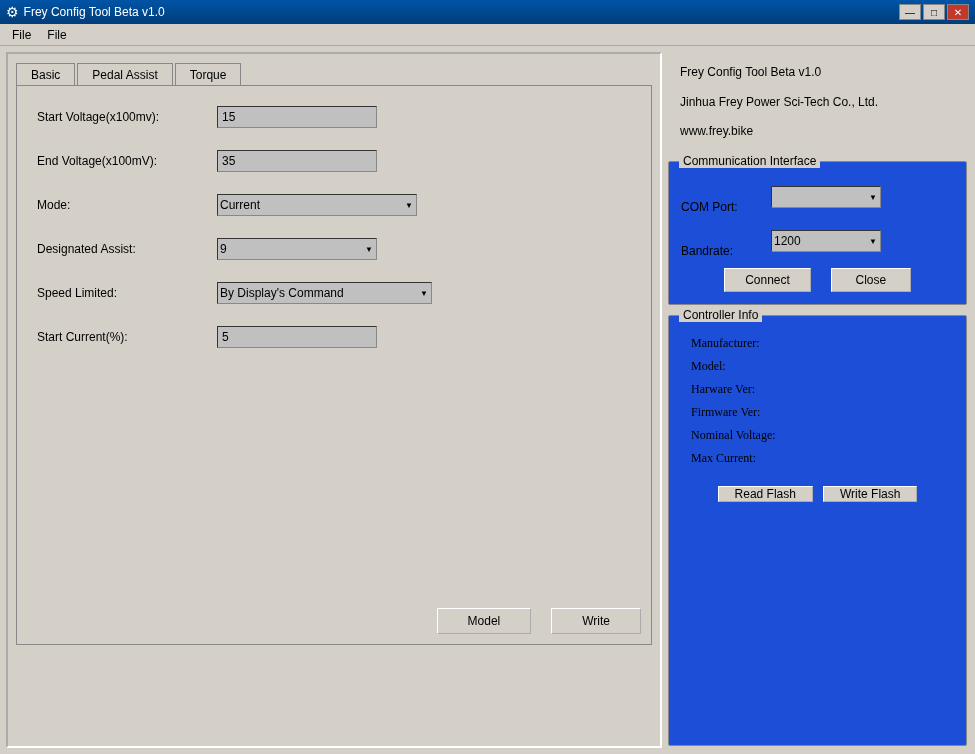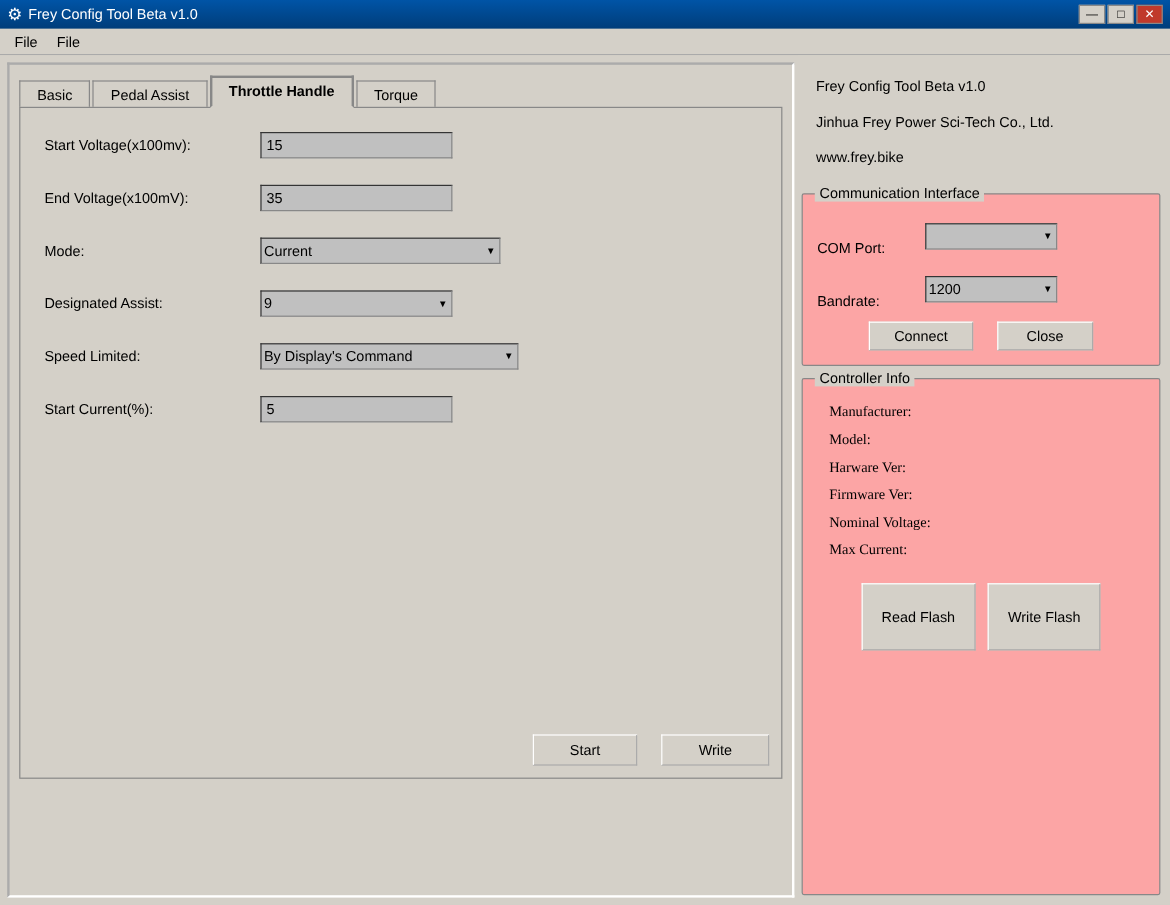--- a/index.html
+++ b/index.html
@@ -189,21 +189,21 @@
       padding: 8px 12px;
       font-size: 12px;
       line-height: 1.8;
     }
     
     .group-box {
       border: 1px solid #888;
       border-radius: 2px;
       padding: 10px 12px 12px;
       position: relative;
-      background: #fca5a5;
+      background: #1d4ed8;
     }
     .group-title {
       position: absolute;
       top: -8px;
       left: 10px;
       background: #d4d0c8;
       padding: 0 4px;
       font-size: 12px;
     }
     .comm-row {
@@ -265,21 +265,21 @@
     
     .flash-btns {
       display: flex;
       justify-content: center;
       gap: 10px;
       margin-top: 8px;
     }
     .flash-btn {
       background: #d4d0c8;
       border: 1px outset #fff;
-      padding: 20px 16px;
+      padding: 0 16px;
       font-size: 12px;
       cursor: pointer;
       min-width: 90px;
     }
     .controller-info-rows {
       padding: 10px 0 0 10px;
     }
   </style>
 </head>
 <body>
@@ -305,23 +305,20 @@
 
   <div class="left-panel">
 
     <div class="tabs">
       <div class="tab">
         <span>Basic</span>
       </div>
       <div class="tab">
         <span>Pedal Assist</span>
       </div>
-      <div class="tab active">
-        <span>Throttle Handle</span>
-      </div>
       <div class="tab">
         <span>Torque</span>
       </div>
     </div>
 
     <div class="tab-content">
 
       <div class="form-row">
         <span class="form-label">Start Voltage(x100mv):</span>
         <input class="form-input" type="text" value="15" style="">
@@ -364,21 +361,21 @@
           </select>
         </div>
       </div>
 
       <div class="form-row">
         <span class="form-label">Start Current(%):</span>
         <input class="form-input" type="text" value="5" style="">
       </div>
 
       <div class="bottom-btns">
-        <button class="btn">Start</button>
+        <button class="btn">Model</button>
         <button class="btn">Write</button>
       </div>
 
     </div>
   </div>
 
   <div class="right-panel">
 
     <div class="app-info">
       <div>Frey Config Tool Beta v1.0</div>

